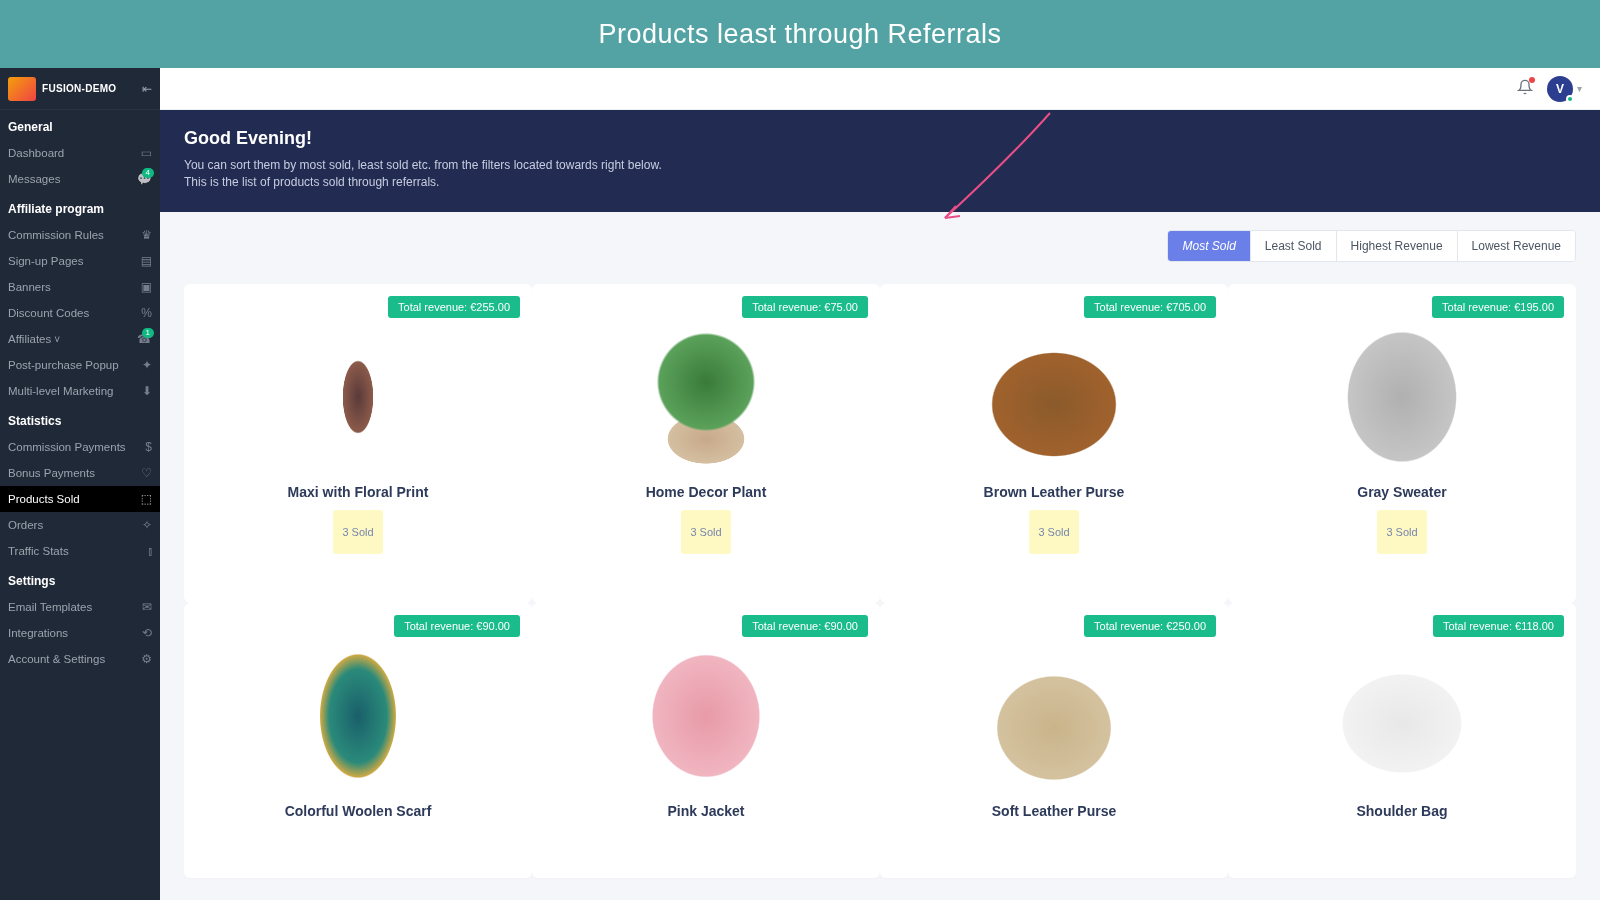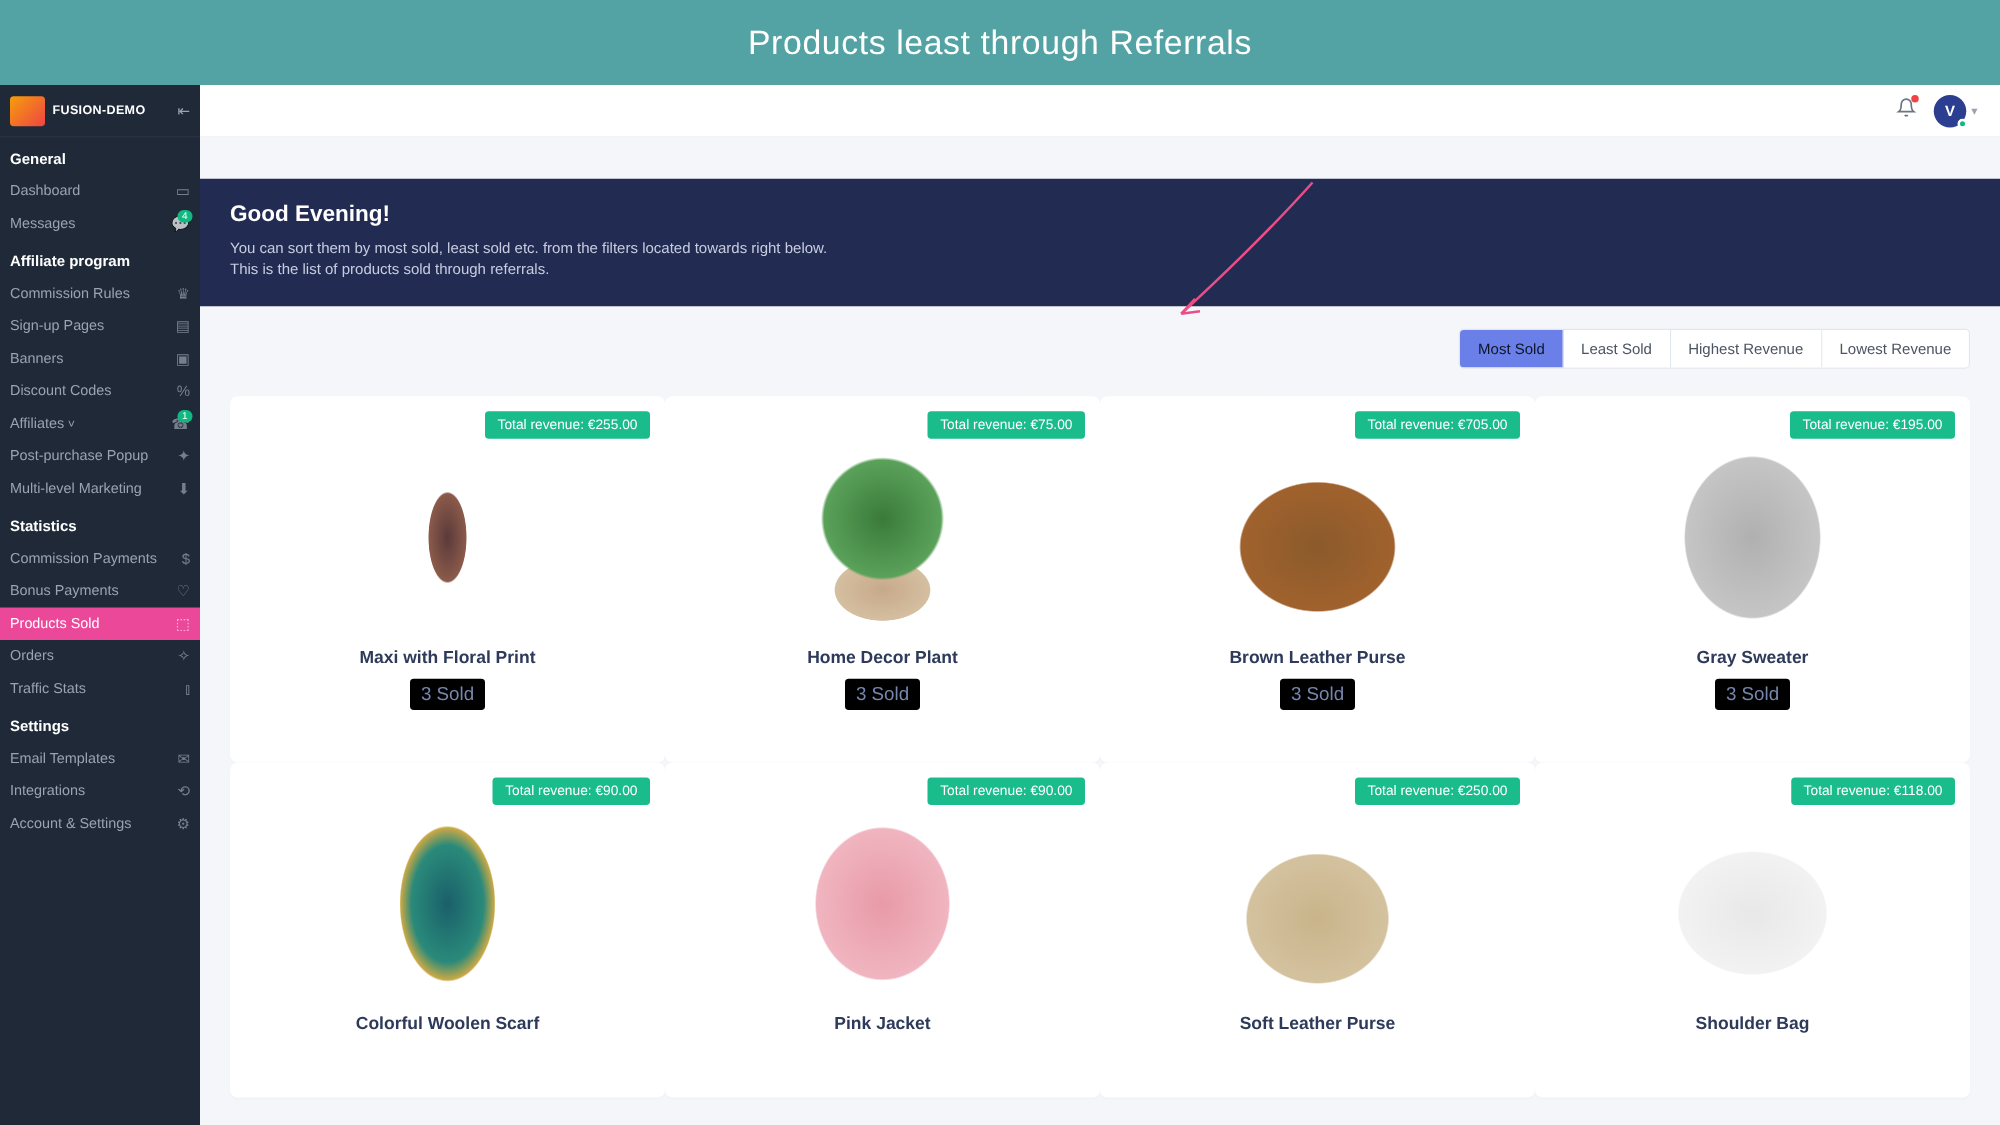--- a/index.html
+++ b/index.html
@@ -10,50 +10,50 @@
 .layout { display: flex; height: calc(900px - 68px); }
 
 .sidebar { width: 160px; background: #1f2937; color: #9ca3af; display: flex; flex-direction: column; font-size: 12px; overflow-y: auto; }
 .sidebar-header { height: 42px; display: flex; align-items: center; padding: 0 8px; gap: 6px; border-bottom: 1px solid rgba(255,255,255,0.05); justify-content: space-between; }
 .logo-box { width: 28px; height: 24px; background: linear-gradient(135deg,#f59e0b,#ef4444); border-radius: 3px; }
 .brand { color: #fff; font-size: 10px; font-weight: 700; letter-spacing: 0.3px; }
 .collapse-icon { margin-left: auto; color: #9ca3af; }
 
 .section-title { padding: 10px 8px 6px; font-size: 12px; font-weight: 600; color: #fff; }
 .nav-item { display: flex; align-items: center; padding: 6px 8px; font-size: 11.5px; color: #9ca3af; cursor: pointer; position: relative; }
-.nav-item.active { background: #ec4899; color: #fff; }
+.nav-item.active { background: #000000; color: #fff; }
 .nav-icon { margin-left: auto; font-size: 12px; opacity: 0.7; }
 .badge { position: absolute; right: 6px; top: 2px; background: #10b981; color: #fff; font-size: 8px; border-radius: 6px; padding: 1px 4px; line-height: 1; }
 
 .main { flex: 1; display: flex; flex-direction: column; overflow: hidden; }
 .topbar { height: 42px; background: #fff; display: flex; align-items: center; justify-content: flex-end; padding: 0 18px; gap: 14px; border-bottom: 1px solid #eef0f4; }
 .bell-wrap { position: relative; color: #6b7280; }
 .bell-dot { position: absolute; top: -2px; right: -2px; width: 6px; height: 6px; background: #ef4444; border-radius: 50%; }
 .avatar { width: 26px; height: 26px; border-radius: 50%; background: #2c3e8f; color: #fff; display: flex; align-items: center; justify-content: center; font-size: 12px; font-weight: 600; position: relative; }
 .avatar-dot { position: absolute; bottom: -1px; right: -1px; width: 8px; height: 8px; background: #10b981; border: 2px solid #fff; border-radius: 50%; }
 .caret { color: #9ca3af; font-size: 10px; }
 
-.hero { background: #222b52; color: #fff; padding: 18px 24px 20px; position: relative; margin-top: 33px; }
+.hero { background: #222b52; color: #fff; padding: 18px 24px 20px; position: relative; }
 .hero h2 { font-size: 18px; font-weight: 700; margin-bottom: 8px; }
 .hero p { font-size: 12px; color: #c7cddf; line-height: 1.45; }
 
 .annotation-arrow { position: absolute; left: 770px; top: -2px; width: 130px; height: 120px; pointer-events: none; z-index: 20; }
 
 .filters { display: flex; justify-content: flex-end; padding: 18px 24px 0; }
 .filter-group { display: flex; border: 1px solid #e2e6ef; border-radius: 4px; overflow: hidden; background: #fff; }
 .filter-btn { padding: 8px 14px; font-size: 12px; color: #4b5563; background: #fff; border: none; border-right: 1px solid #e2e6ef; cursor: pointer; }
 .filter-btn:last-child { border-right: none; }
-.filter-btn.active { background: #6a7fe8; color: #0f172a; }
+.filter-btn.active { background: #6a7fe8; color: #ffffff; font-style: italic; }
 
 .grid { padding: 22px 24px; display: grid; grid-template-columns: repeat(4, 1fr); overflow-y: auto; flex: 1; }
 .card { background: #fff; border-radius: 6px; position: relative; padding: 24px 16px 18px; display: flex; flex-direction: column; align-items: center; box-shadow: 0 1px 2px rgba(0,0,0,0.02); }
 .revenue-badge { position: absolute; top: 12px; right: 12px; background: #1abc8b; color: #fff; font-size: 11px; padding: 5px 10px; border-radius: 3px; font-weight: 500; }
 .product-img-wrap { width: 150px; height: 150px; display: flex; align-items: center; justify-content: center; margin: 14px 0 12px; }
 .product-name { font-size: 14px; font-weight: 600; color: #2d3a5a; text-align: center; margin-bottom: 10px; }
-.sold-badge { background: #000000; color: #7686ad; font-size: 15px; padding: 4px 9px; border-radius: 3px; }
+.sold-badge { background: #fef9c3; color: #7686ad; font-size: 11px; padding: 16px 9px; border-radius: 3px; }
 
 
 .ph { width: 100%; height: 100%; }
 .dress { background: radial-gradient(ellipse 22% 52% at 50% 50%, #5a3a3a 0%, #8b5a4a 45%, transparent 47%); }
 .plant { background: radial-gradient(circle at 50% 40%, #3a7a3a 0%, #5aa15a 40%, transparent 42%), radial-gradient(ellipse 28% 18% at 50% 78%, #c7a98a 0%, #d4bfa0 90%, transparent 92%); }
 .purse-brown { background: radial-gradient(ellipse 48% 40% at 50% 55%, #8b5a2b 0%, #a0622d 85%, transparent 87%); }
 .sweater { background: radial-gradient(ellipse 42% 50% at 50% 50%, #b0b0b0 0%, #c5c5c5 85%, transparent 87%); }
 .scarf { background: radial-gradient(ellipse 32% 52% at 50% 50%, #1a5f6a 0%, #2a8a7a 60%, #c9a845 78%, transparent 80%); }
 .jacket { background: radial-gradient(ellipse 44% 50% at 50% 50%, #e89aa8 0%, #f0b5c0 80%, transparent 82%); }
 .purse-tan { background: radial-gradient(ellipse 44% 40% at 50% 58%, #c9b48a 0%, #d4c29f 85%, transparent 87%); }

